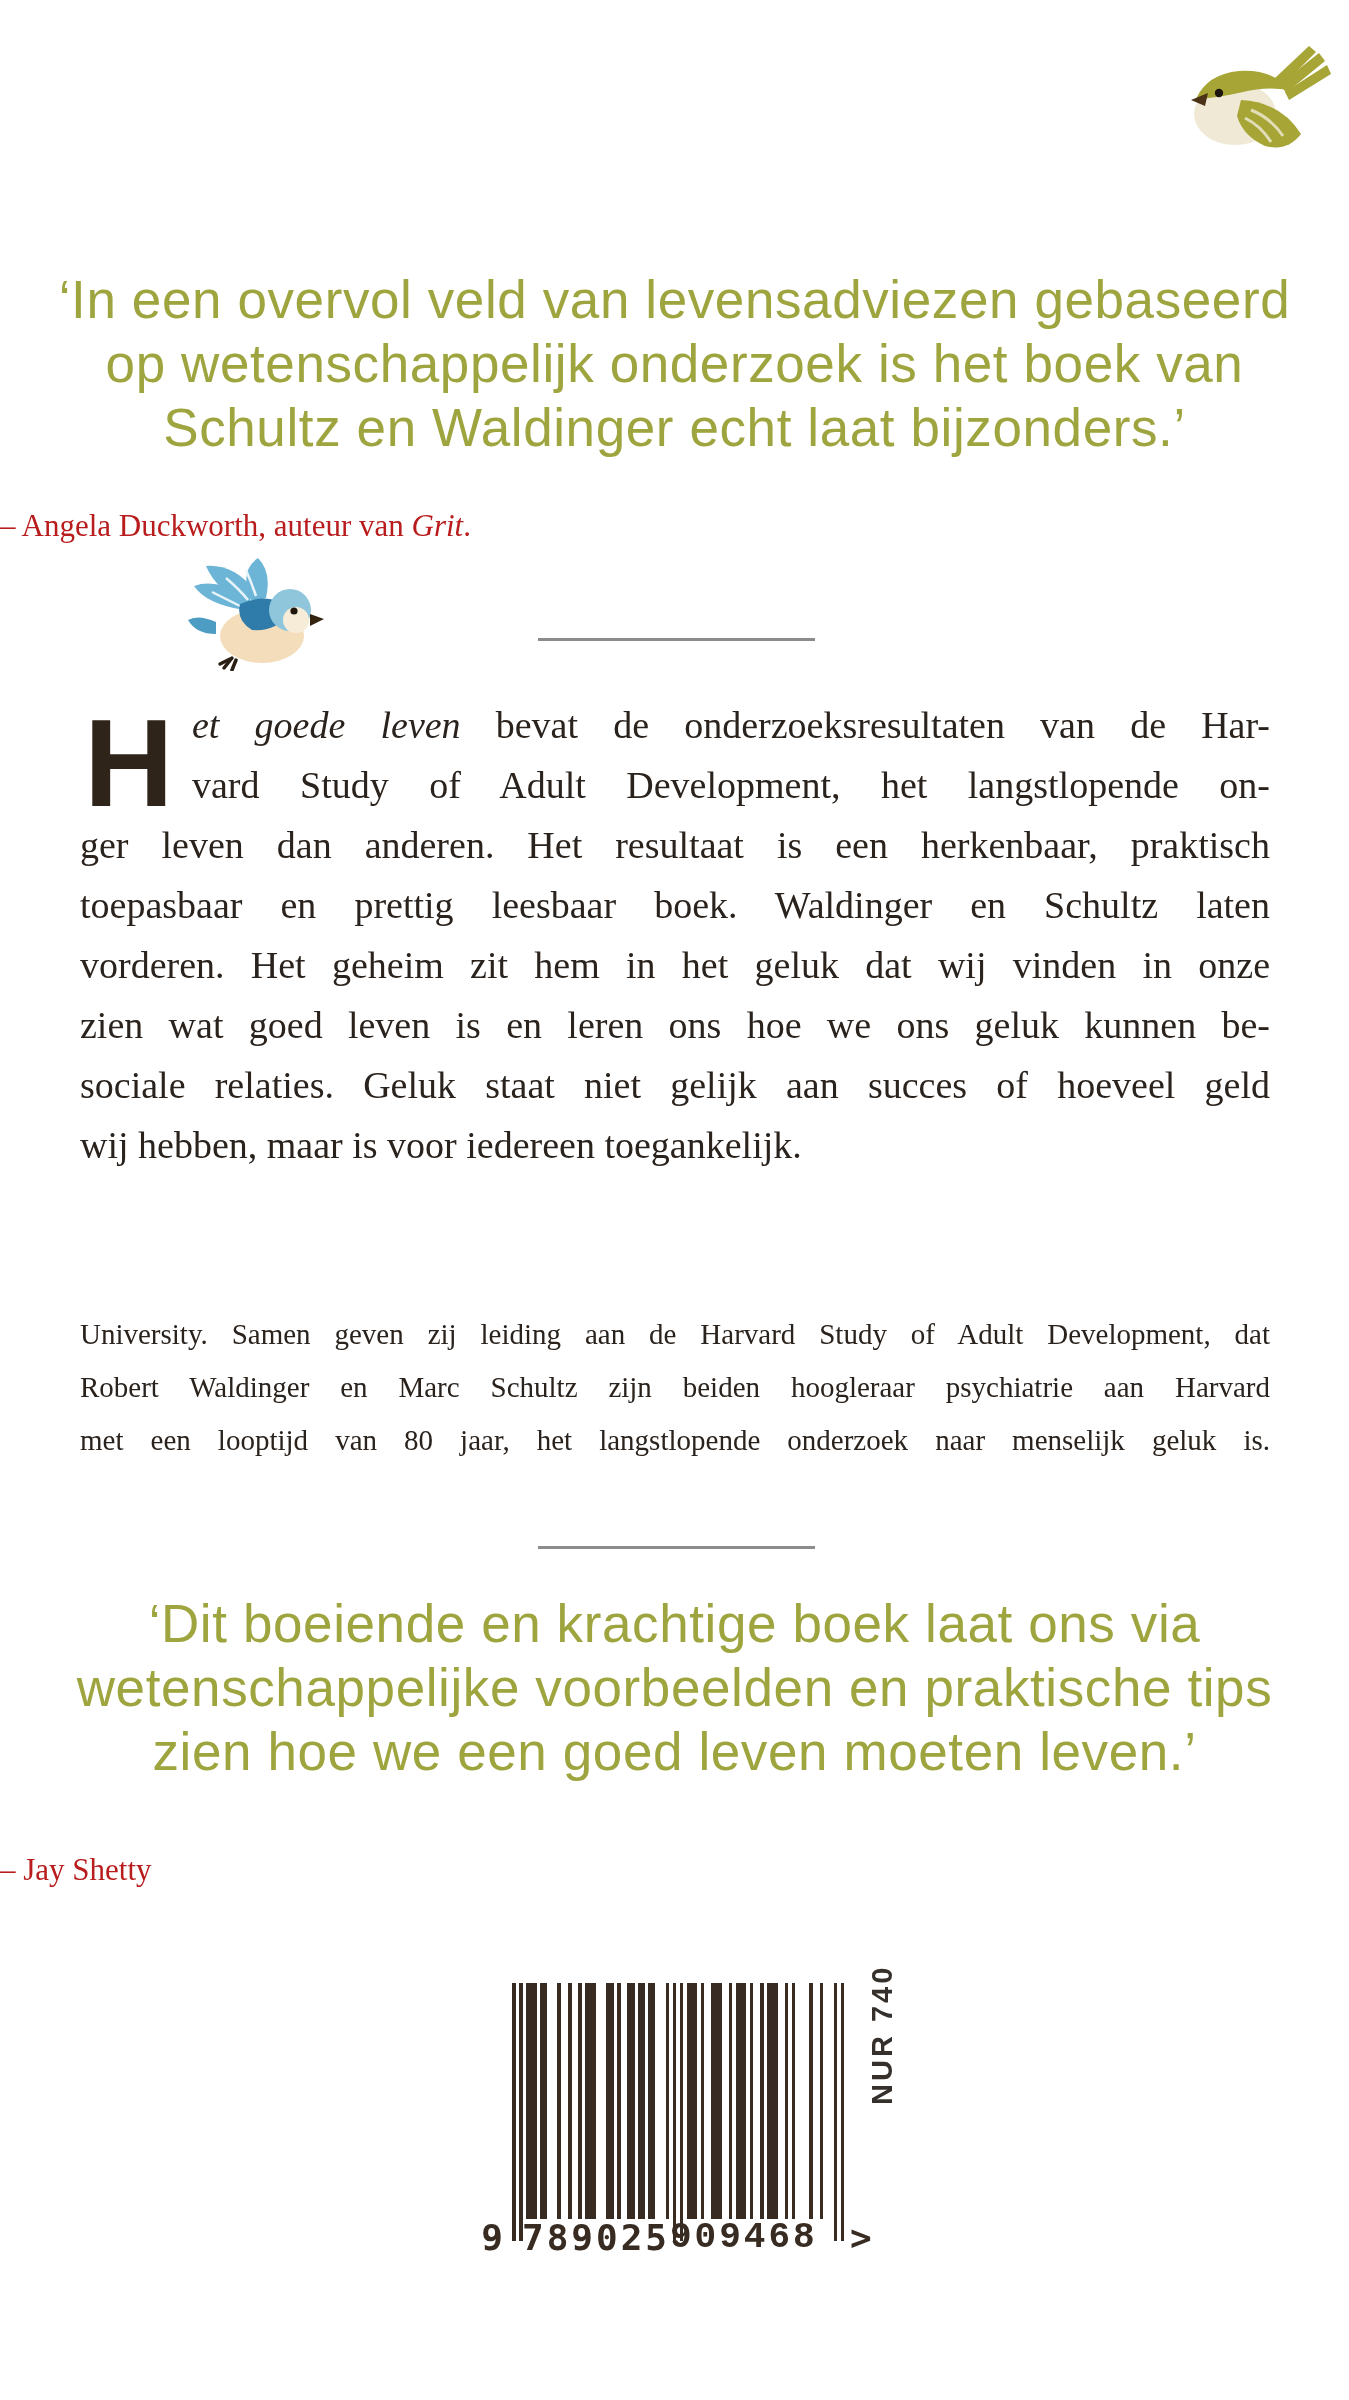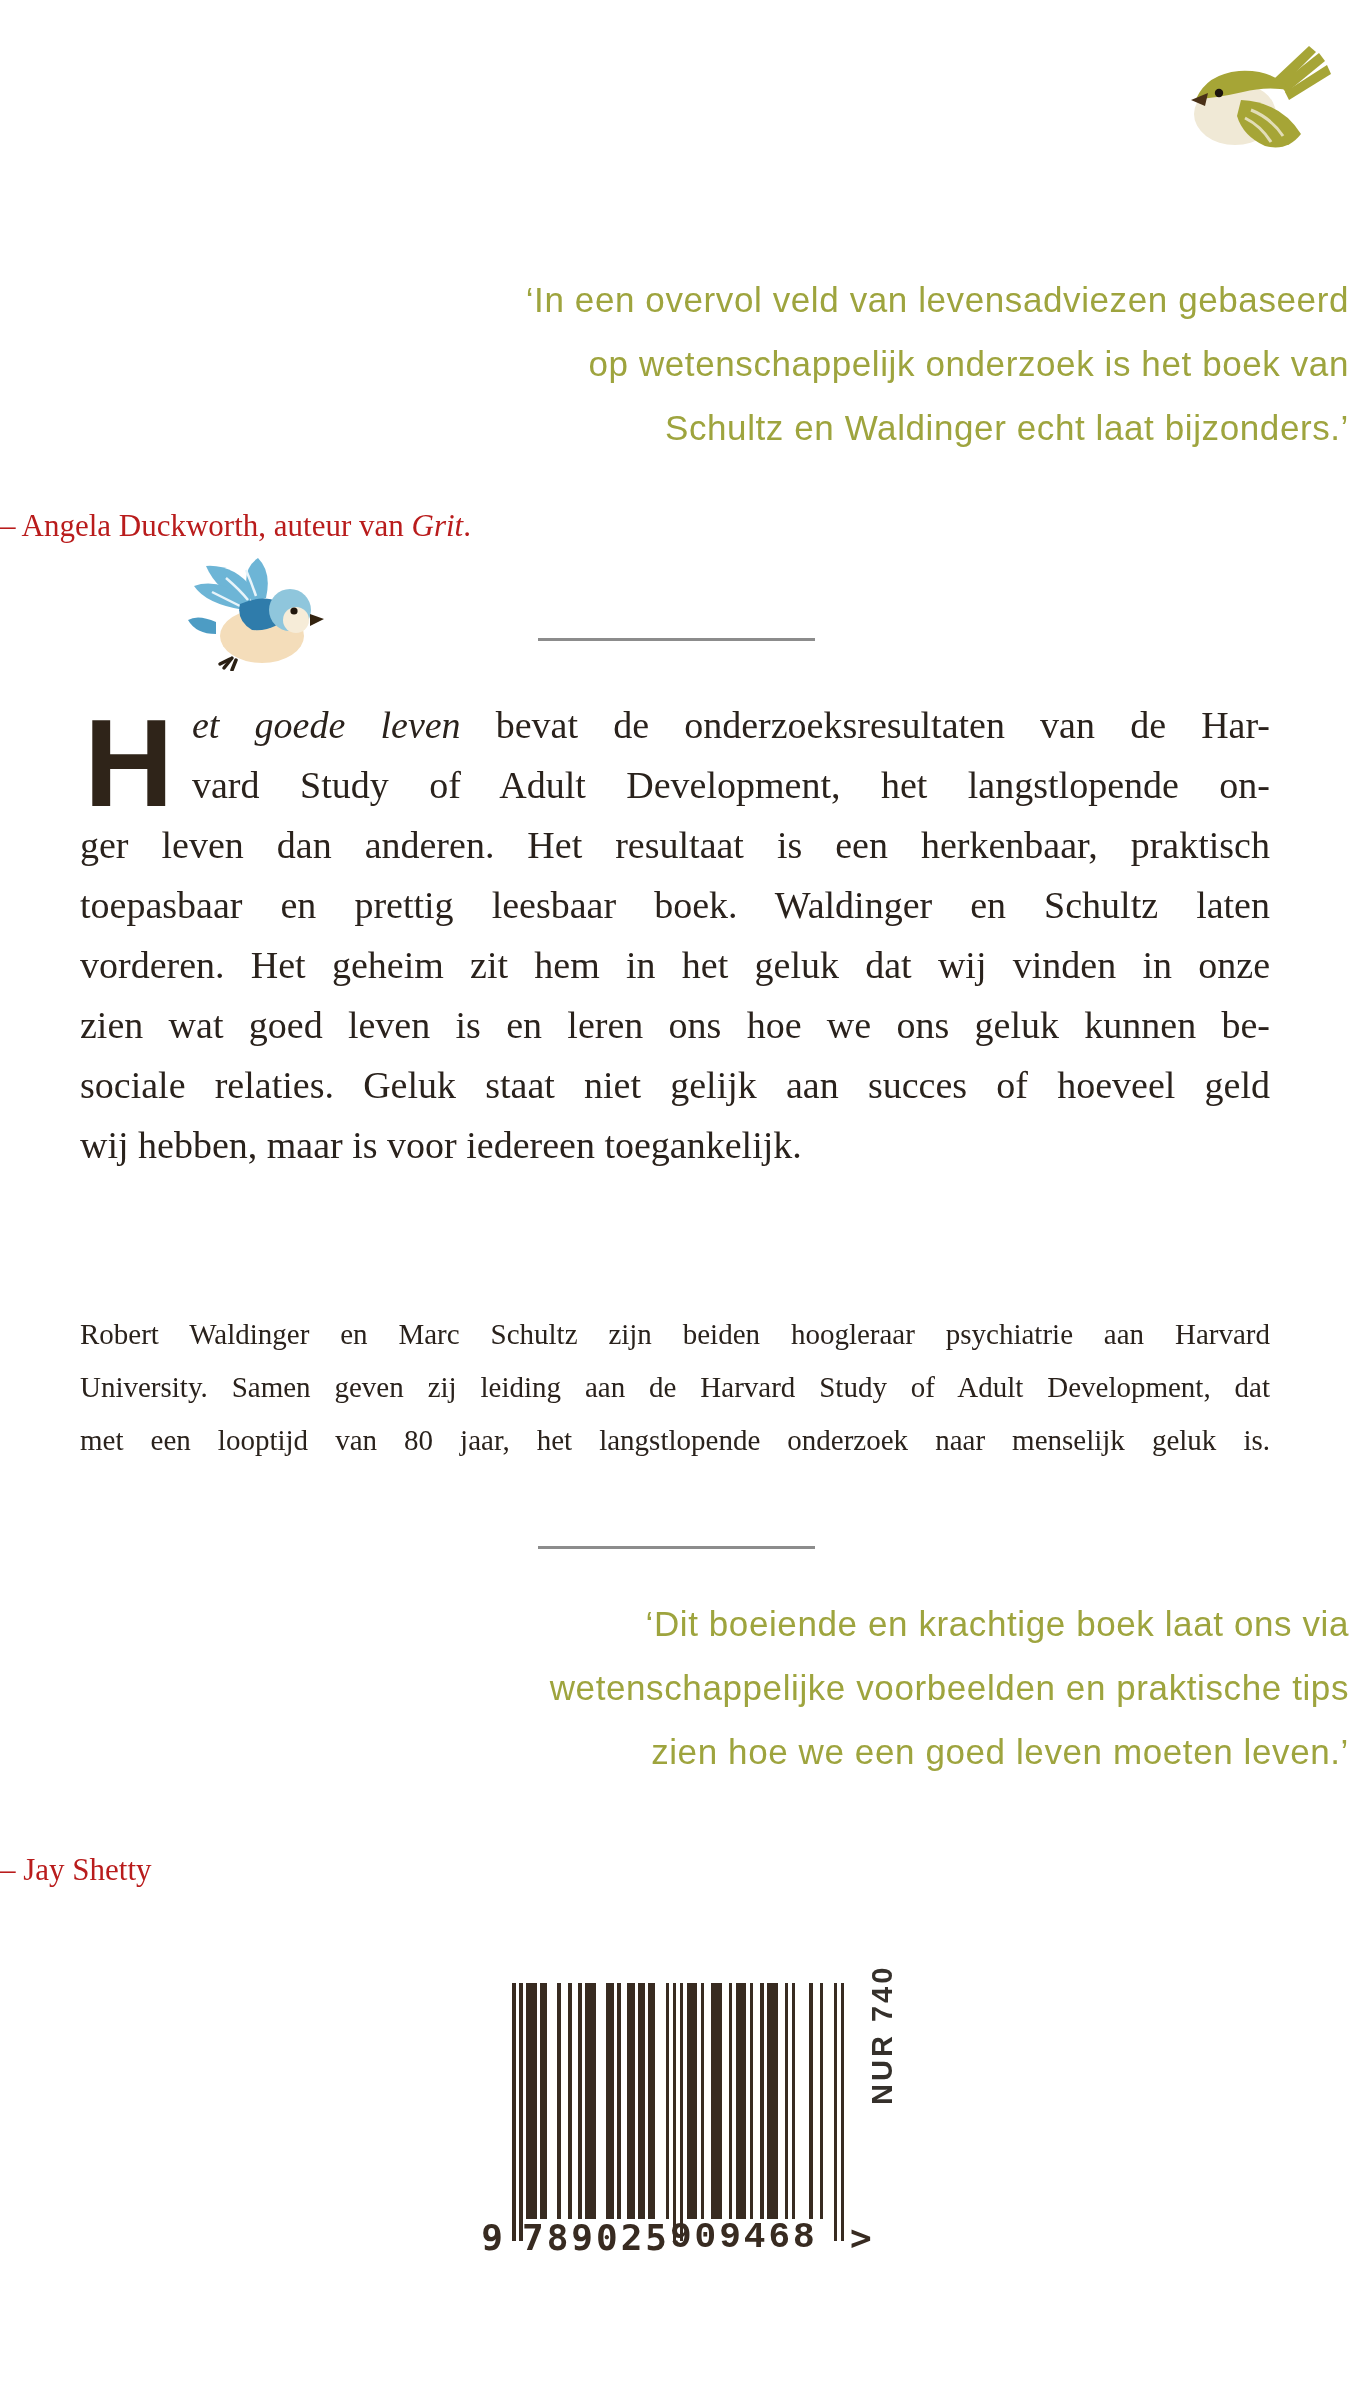--- a/index.html
+++ b/index.html
@@ -3,23 +3,23 @@
 <meta charset="utf-8">
 <style>
   html,body { margin:0; padding:0; background:#ffffff; }
   .page {
     position:relative; width:1349px; height:2400px;
     background:#ffffff; overflow:hidden; margin:0 auto;
     font-family:"Liberation Serif", serif; color:#2a221c;
   }
   
   .green-quote {
-    position:absolute; left:0; width:100%; text-align:right;
+    position:absolute; left:0; width:100%; text-align:center;
     font-family:"Liberation Sans", sans-serif; font-weight:300;
-    font-size:35px; line-height:64px; letter-spacing:0.6px;
+    font-size:53px; line-height:64px; letter-spacing:0.6px;
     color:#9ea43e;
   }
   .quote1 { top:268px; }
   .quote2 { top:1592px; }
   
   .attribution {
     position:absolute; left:0; width:100%; text-align:left;
     font-family:"Liberation Serif", serif; font-size:31px; color:#b91c1c;
   }
   .attr1 { top:508px; }
@@ -143,22 +143,22 @@
     <div class="ind jl">vard Study of Adult Development, het langstlopende on-</div>
     <div class="jl">ger leven dan anderen. Het resultaat is een herkenbaar, praktisch</div>
     <div class="jl">toepasbaar en prettig leesbaar boek. Waldinger en Schultz laten</div>
     <div class="jl">vorderen. Het geheim zit hem in het geluk dat wij vinden in onze</div>
     <div class="jl">zien wat goed leven is en leren ons hoe we ons geluk kunnen be-</div>
     <div class="jl">sociale relaties. Geluk staat niet gelijk aan succes of hoeveel geld</div>
     <div class="jl-last">wij hebben, maar is voor iedereen toegankelijk.</div>
   </div>
 
   <div class="bio-block">
+    <div class="jl">University. Samen geven zij leiding aan de Harvard Study of Adult Development, dat</div>
     <div class="jl">Robert Waldinger en Marc Schultz zijn beiden hoogleraar psychiatrie aan Harvard</div>
-    <div class="jl">University. Samen geven zij leiding aan de Harvard Study of Adult Development, dat</div>
     <div class="jl">met een looptijd van 80 jaar, het langstlopende onderzoek naar menselijk geluk is.</div>
   </div>
 
   <div class="divider divider2"></div>
 
   <div class="green-quote quote2">
     <div>‘Dit boeiende en krachtige boek laat ons via</div>
     <div>wetenschappelijke voorbeelden en praktische tips</div>
     <div>zien hoe we een goed leven moeten leven.’</div>
   </div>

